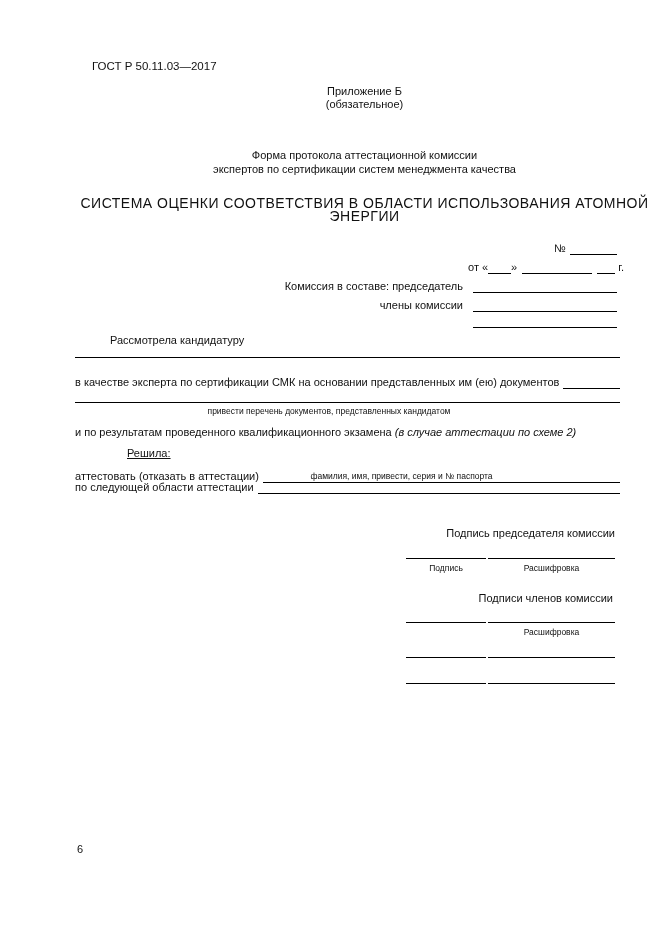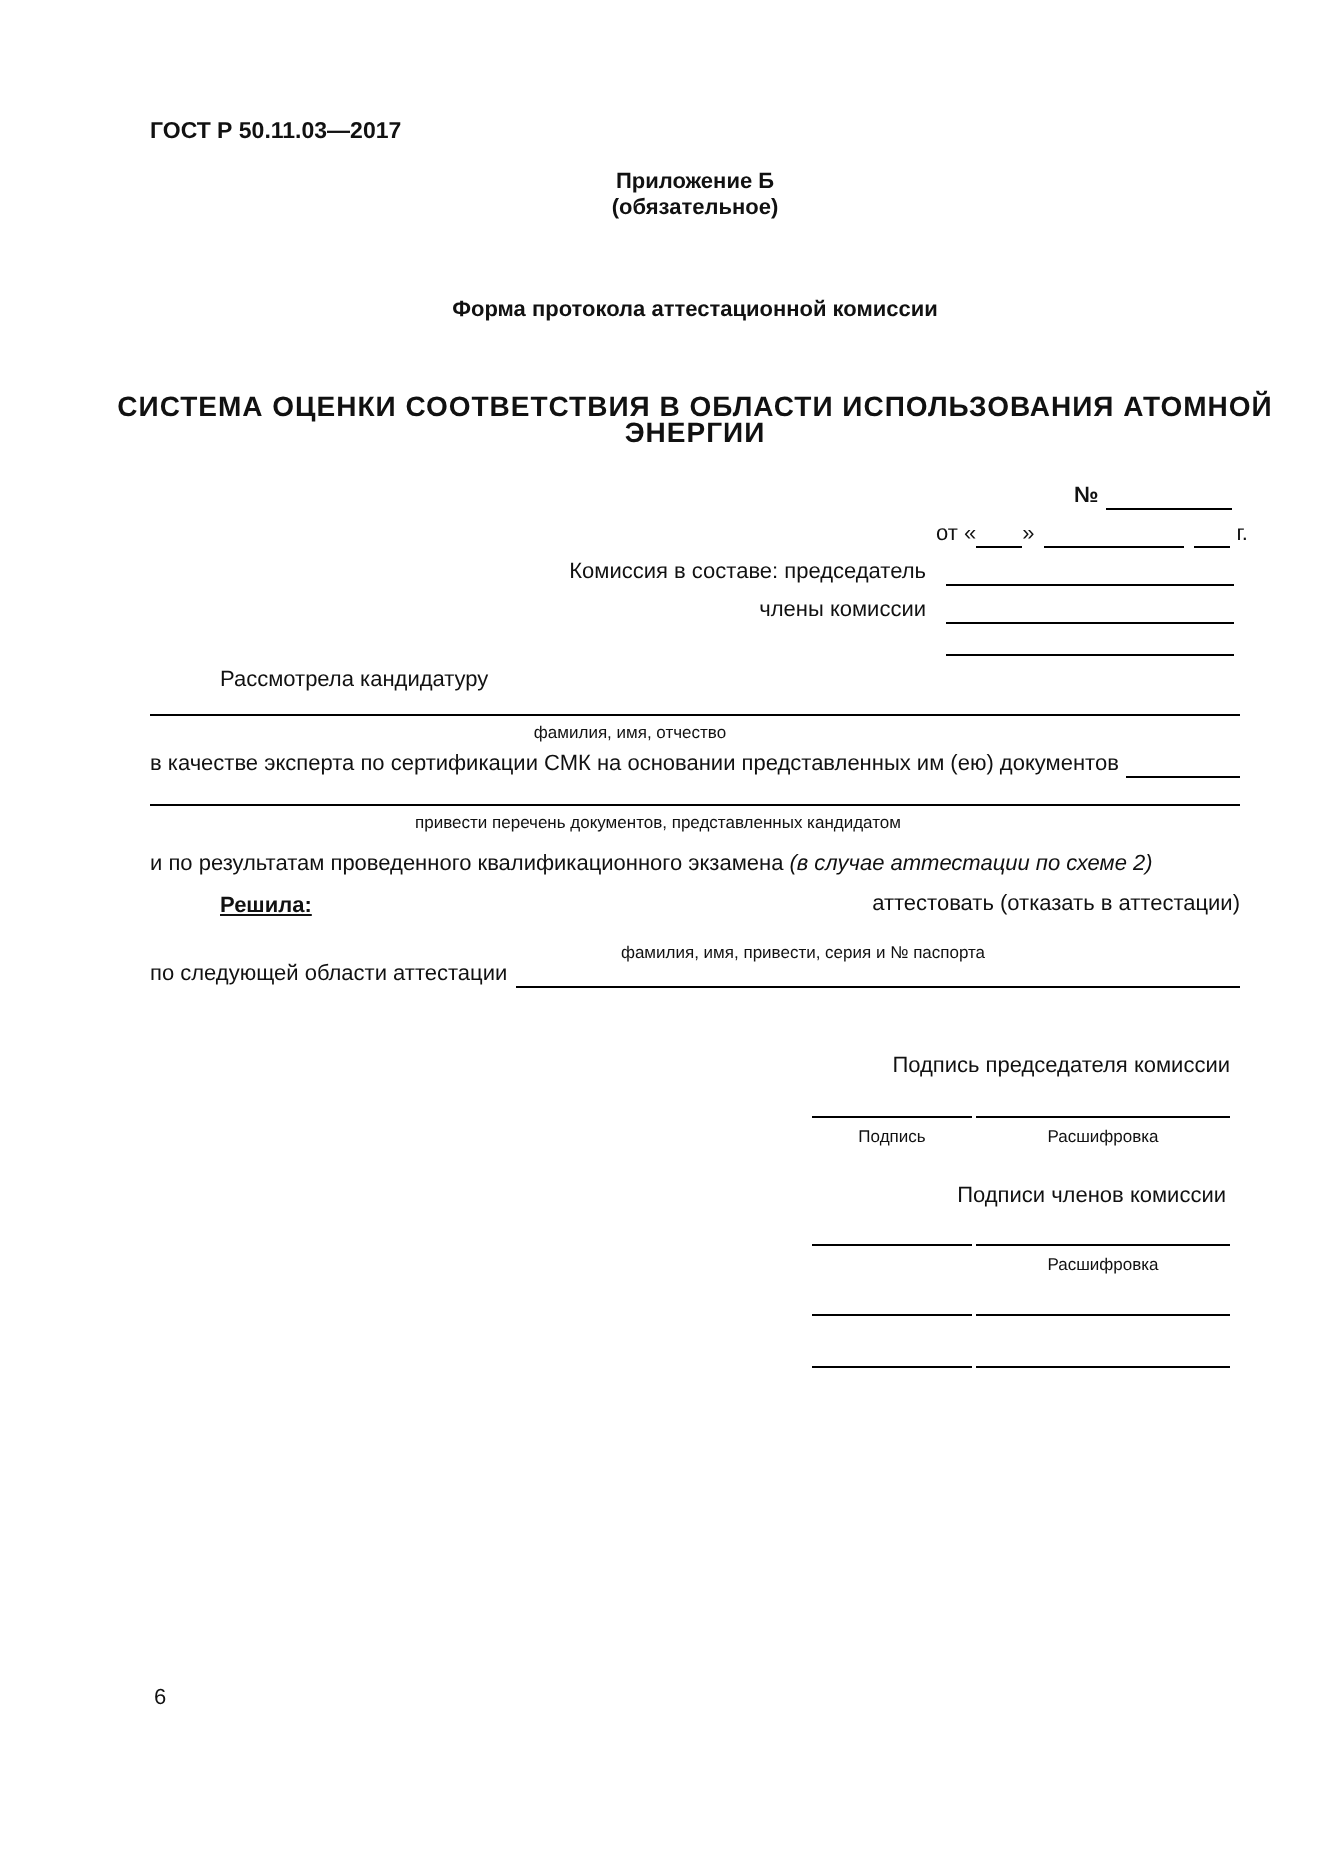--- a/index.html
+++ b/index.html
@@ -5,21 +5,21 @@
   html,body{margin:0;padding:0;background:#ffffff;}
   .page{
     position:relative;
     width:661px;height:935px;
     background:#ffffff;
     font-family:"Liberation Sans", sans-serif;
     color:#111111;
     overflow:hidden;
   }
   .abs{position:absolute;}
-  .b{font-weight:bold;}
+  .b{font-weight:normal;margin-left:17px;}
   .i{font-style:italic;}
   .ctr{text-align:center;}
   .rt{text-align:right;}
   .t{font-size:11px;line-height:13px;}
   .t2{font-size:11.5px;line-height:13px;}
   .cap{font-size:8.5px;line-height:10px;color:#111;}
   .row{position:absolute;display:flex;align-items:flex-end;font-size:11px;line-height:13px;}
   .blank{border-bottom:1px solid #000;height:1px;}
   .hline{position:absolute;height:0;border-bottom:1px solid #000;}
   .u{text-decoration:underline;}
@@ -29,20 +29,21 @@
 <body>
 
 <div class="page">
 
   <div class="abs t2 b" style="left:75px;top:60px;">ГОСТ Р 50.11.03—2017</div>
 
   <div class="abs t b ctr" style="left:75px;top:85px;width:545px;">Приложение Б</div>
   <div class="abs t b ctr" style="left:75px;top:149px;width:545px;">Форма протокола аттестационной комиссии</div>
 
   <div class="abs t b ctr" style="left:75px;top:98px;width:545px;">(обязательное)</div>
+  <div class="abs t b ctr" style="left:75px;top:163px;width:545px;">экспертов по сертификации систем менеджмента качества</div>
 
   <div class="abs t b ctr sp" style="left:55px;top:197px;width:585px;font-size:14px;">СИСТЕМА ОЦЕНКИ СООТВЕТСТВИЯ В ОБЛАСТИ ИСПОЛЬЗОВАНИЯ АТОМНОЙ ЭНЕРГИИ</div>
 
 
   <div class="row" style="left:537px;top:242px;width:80px;">
     <span class="b">№</span>
     <span class="blank" style="width:63px;margin-left:4px;"></span>
   </div>
 
   <div class="row" style="left:468px;top:261px;">
@@ -59,36 +60,35 @@
     <span class="blank" style="width:144px;margin-left:10px;"></span>
   </div>
   <div class="row" style="left:75px;top:299px;width:542px;justify-content:flex-end;">
     <span>члены комиссии</span>
     <span class="blank" style="width:144px;margin-left:10px;"></span>
   </div>
   <div class="hline" style="left:473px;top:327px;width:144px;"></div>
 
   <div class="abs t" style="left:110px;top:334px;">Рассмотрела кандидатуру</div>
   <div class="hline" style="left:75px;top:357px;width:545px;"></div>
-  <div class="abs cap ctr" style="left:75px;top:361px;width:480px;">фамилия, имя, отчество</div>
 
   <div class="row" style="left:75px;top:376px;width:545px;">
     <span>в качестве эксперта по сертификации СМК на основании представленных им (ею) документов</span>
     <span class="blank" style="flex:1;margin-left:4px;"></span>
   </div>
   <div class="hline" style="left:75px;top:402px;width:545px;"></div>
   <div class="abs cap ctr" style="left:89px;top:406px;width:480px;">привести перечень документов, представленных кандидатом</div>
 
   <div class="abs t" style="left:75px;top:426px;">
     <span>и по результатам проведенного квалификационного экзамена</span><span class="i" style="margin-left:3px;">(в случае аттестации по схеме 2)</span>
   </div>
 
   <div class="abs t b u" style="left:110px;top:447px;">Решила:</div>
 
-  <div class="row" style="left:75px;top:446px;width:545px;flex-direction:column;">
+  <div class="row" style="left:75px;top:470px;width:545px;">
     <span>аттестовать (отказать в аттестации)</span>
     <span class="blank" style="flex:1;margin-left:4px;"></span>
   </div>
   <div class="abs cap ctr" style="left:179px;top:471px;width:445px;">фамилия, имя, привести, серия и № паспорта</div>
 
   <div class="row" style="left:75px;top:481px;width:545px;">
     <span>по следующей области аттестации</span>
     <span class="blank" style="flex:1;margin-left:4px;"></span>
   </div>
 

